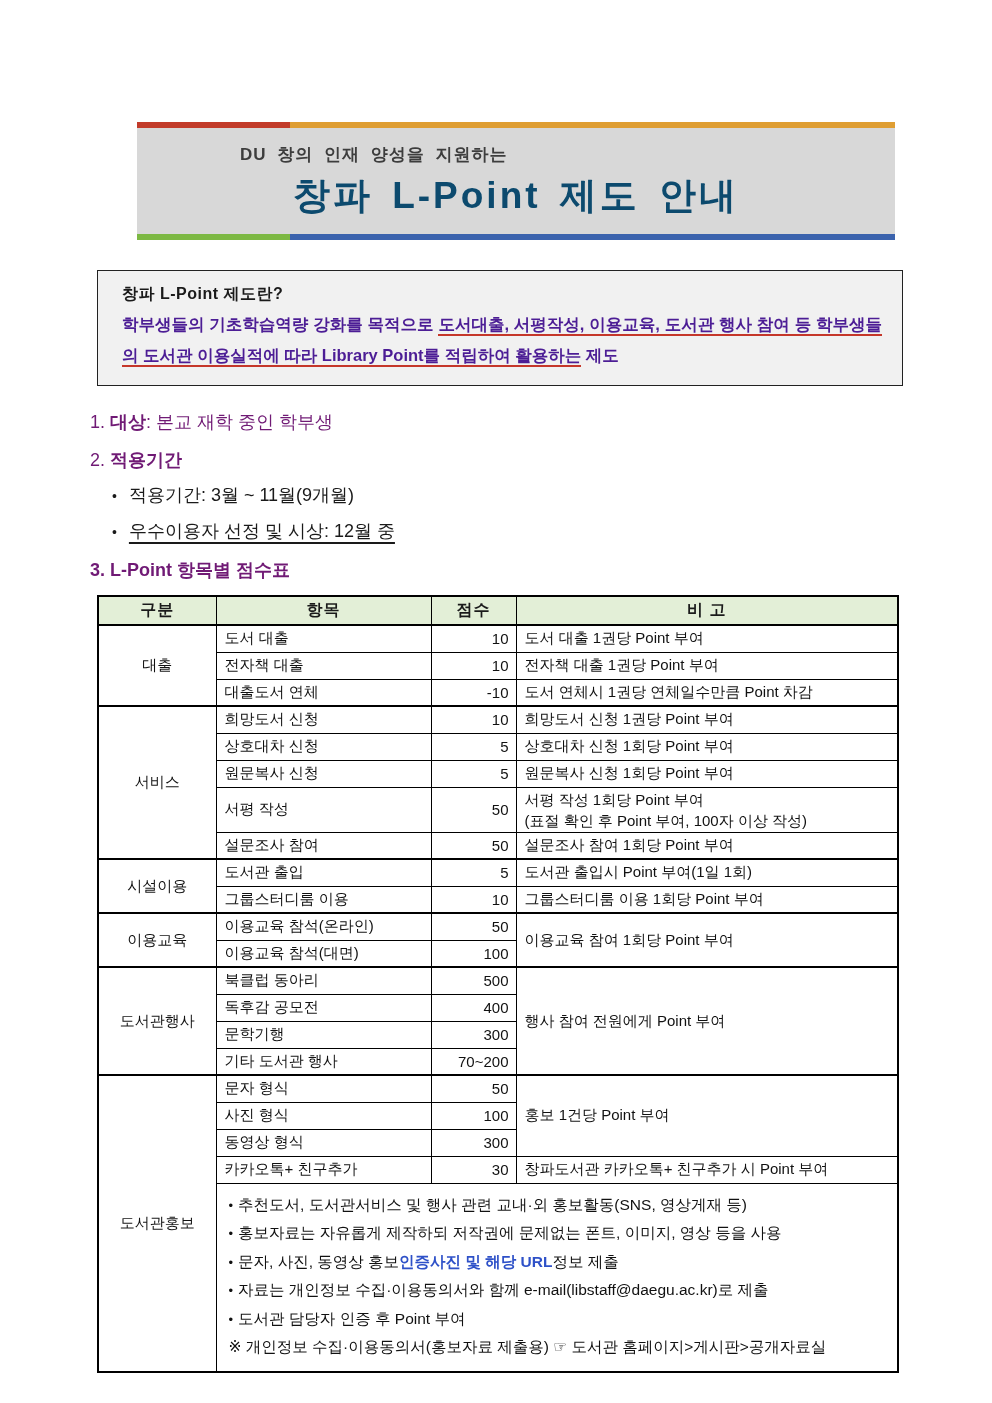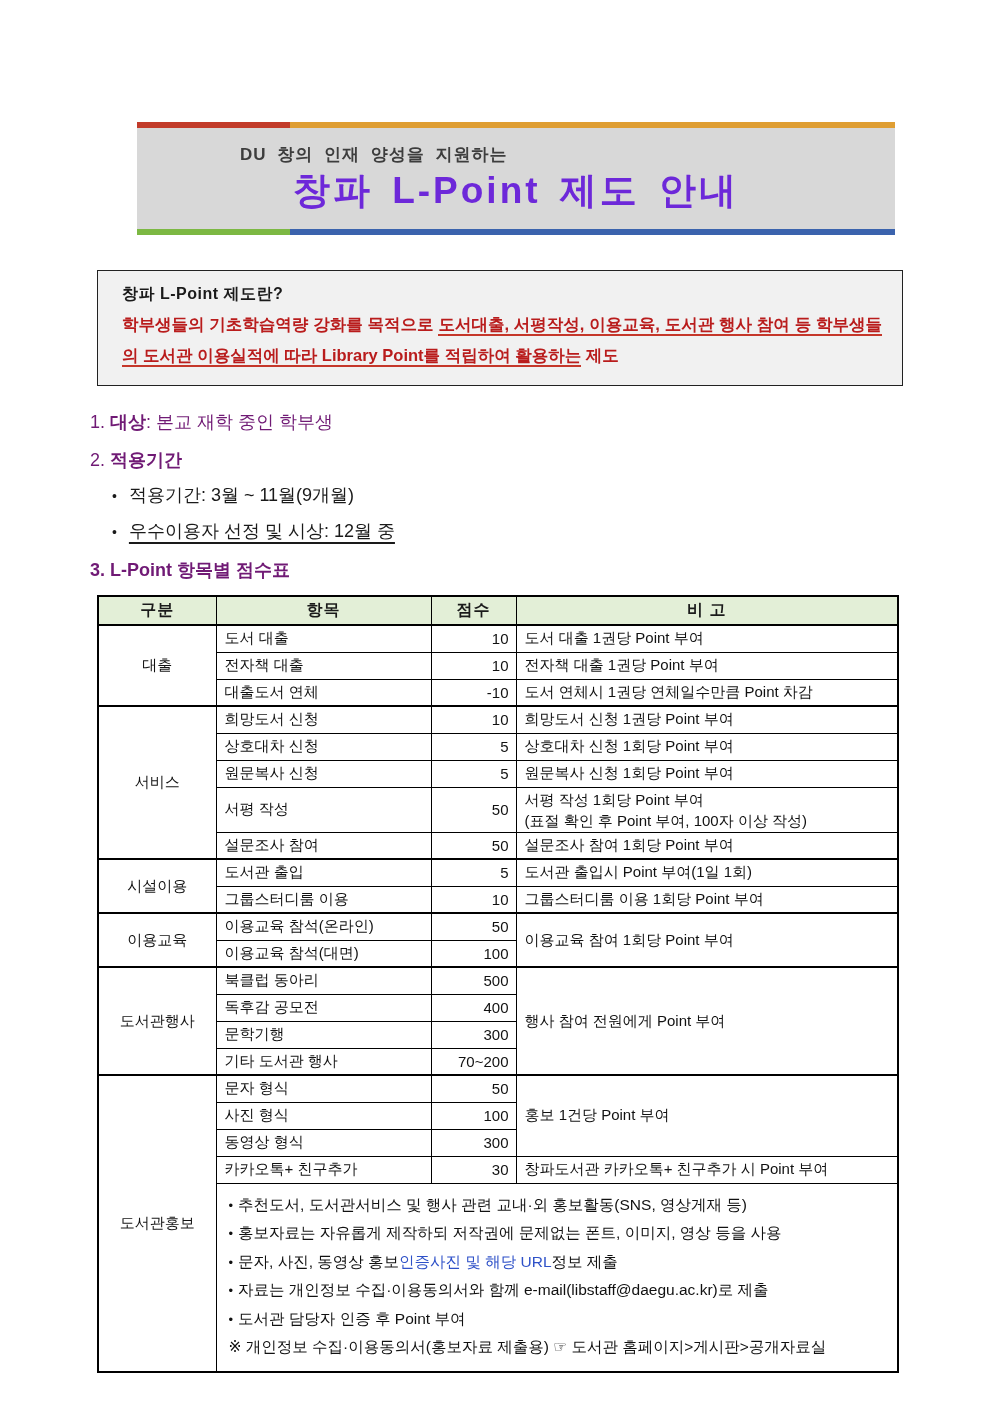--- a/index.html
+++ b/index.html
@@ -20,30 +20,30 @@
   .bar-top .seg1{background:var(--bar_red);}
   .bar-top .seg2{background:var(--bar_orange);}
   .bar-bottom .seg1{background:var(--bar_green);}
   .bar-bottom .seg2{background:var(--bar_blue);}
   .banner-body{background:var(--banner_bg);padding:15px 0 13px;}
   .banner-subtitle{
     margin-left:103px;font-size:17px;font-weight:bold;color:#3d3d3d;
     letter-spacing:1px;word-spacing:5px;
   }
   .banner-title{
-    text-align:center;font-size:37px;font-weight:bold;color:#6d28d9;
-    letter-spacing:3px;word-spacing:6px;
+    text-align:center;font-size:37px;font-weight:bold;color:#0c4a6e;
+    letter-spacing:3px;word-spacing:6px;margin-top:5px;
   }
   
   .intro{
     position:absolute;left:97px;top:270px;width:806px;min-height:112px;
     border:1.5px solid #222;background:#f1f1f1;padding:13px 20px 14px 24px;
   }
   .intro-title{font-size:16px;font-weight:bold;letter-spacing:0.5px;margin-bottom:4px;}
-  .intro-body{font-size:16.5px;line-height:31px;text-align:justify;font-weight:bold;color:#b91c1c;}
+  .intro-body{font-size:16.5px;line-height:31px;text-align:justify;font-weight:bold;color:#4c1d95;}
   .red-underline{border-bottom:2px solid var(--underline_red);padding-bottom:1px;}
   
   .section{position:absolute;left:90px;font-size:18px;color:#701a75;}
   .section .bold{font-weight:bold;}
   .sec1{top:410px;}
   .sec2{top:448px;}
   .sec3{top:558px;font-weight:bold;}
   .bullets{position:absolute;left:112px;top:478px;font-size:18px;line-height:35px;}
   .bullets .b-row{display:flex;align-items:baseline;}
   .bullets .dot{font-size:14px;margin-right:12px;}
@@ -64,21 +64,21 @@
   .ptable tbody td{font-size:15px;height:27px;padding:1px 8px;color:#111;}
   .ptable td.cat{text-align:center;padding:1px 2px;}
   .ptable td.item{text-align:left;}
   .ptable td.pts{text-align:right;padding-right:7px;}
   .ptable td.note{text-align:left;}
   .ptable td.note .nl{line-height:21px;}
   .ptable tr.gs td{border-top:2.5px solid #000;}
   .ptable td.notes-cell{padding:7px 10px 10px 12px;vertical-align:top;}
   .notes-cell .line{font-size:15.5px;line-height:27.5px;display:flex;align-items:baseline;}
   .notes-cell .line.bullet::before{content:"\2022";font-size:13px;margin-right:5px;}
-  .notes-cell .blue{color:var(--link_blue);font-weight:normal;}
+  .notes-cell .blue{color:var(--link_blue);font-weight:bold;}
 </style>
 </head>
 <body>
 
 <header class="banner">
   <div class="bar bar-top">
     <span class="seg1"></span>
     <span class="seg2"></span>
   </div>
   <div class="banner-body">

